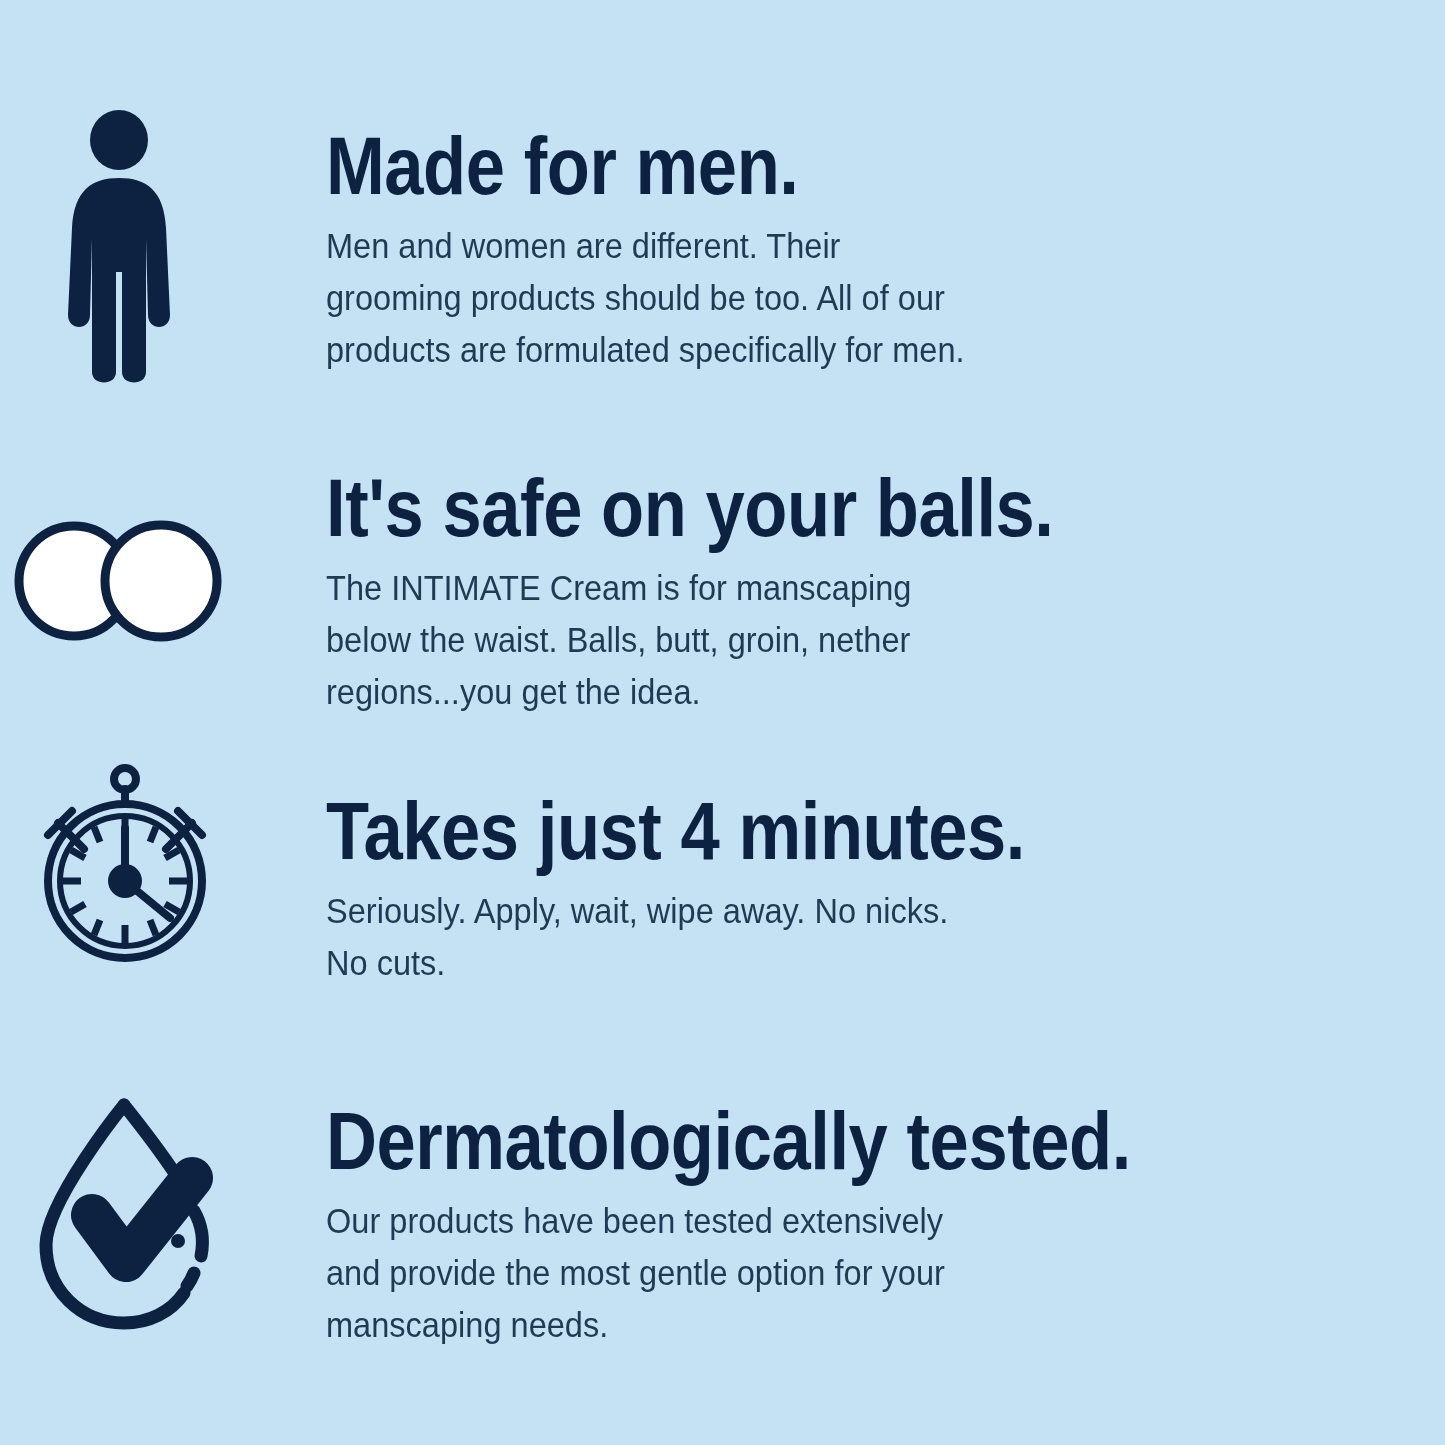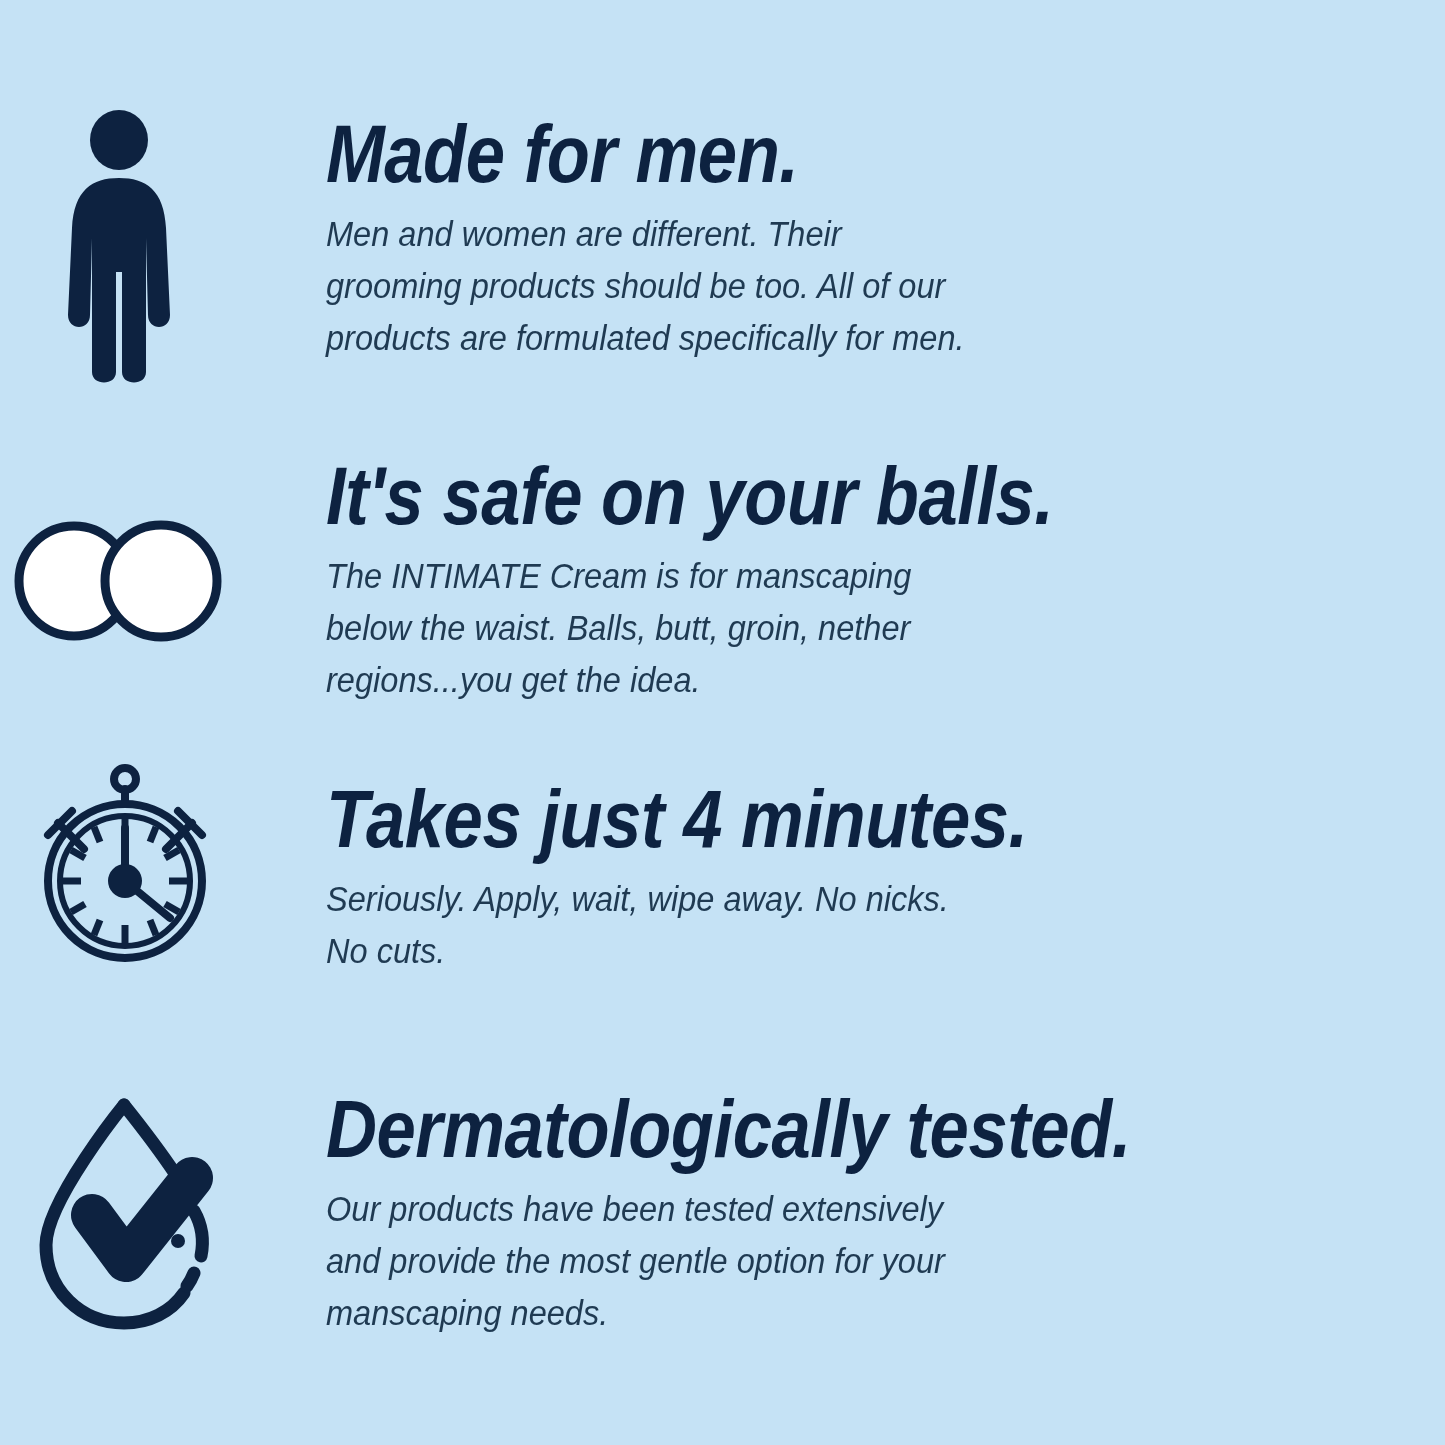--- a/index.html
+++ b/index.html
@@ -24,23 +24,22 @@
     width: 1445px;
   }
   .feature .icon-slot {
     position: absolute;
     left: 0;
     top: 0;
   }
   .feature .copy {
     position: absolute;
     left: 326px;
-    top: 4px;
+    top: 16px;
     width: 1110px;
-    font-style: italic;
   }
 
   .headline {
     color: #0d2240;
     font-weight: bold;
     font-family: "Liberation Sans", sans-serif;
     line-height: 0.98;
     letter-spacing: -0.5px;
     margin: 0;
     white-space: nowrap;

